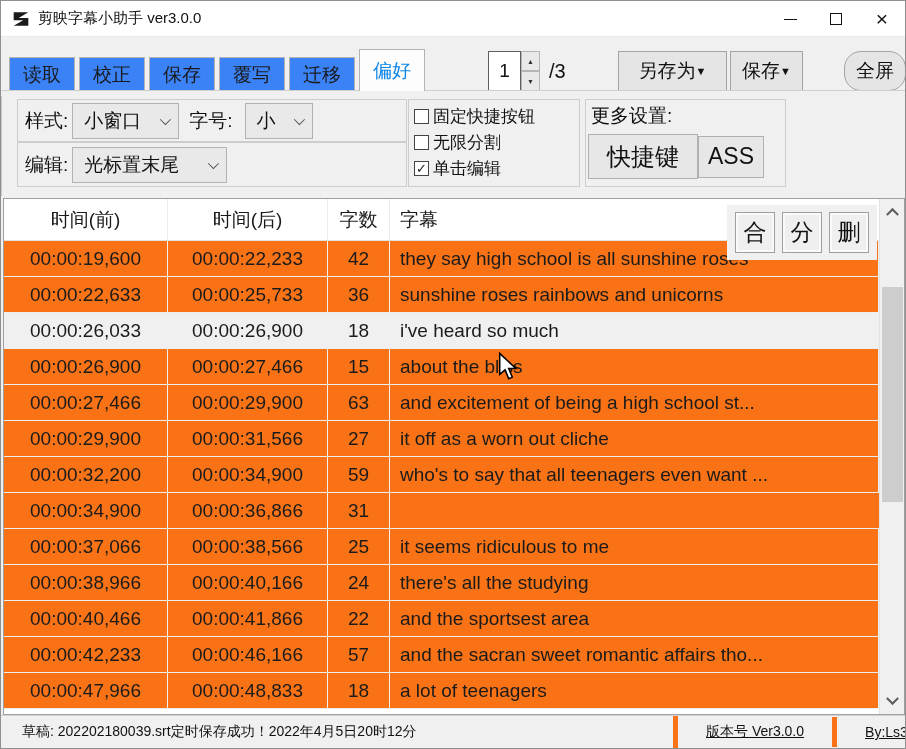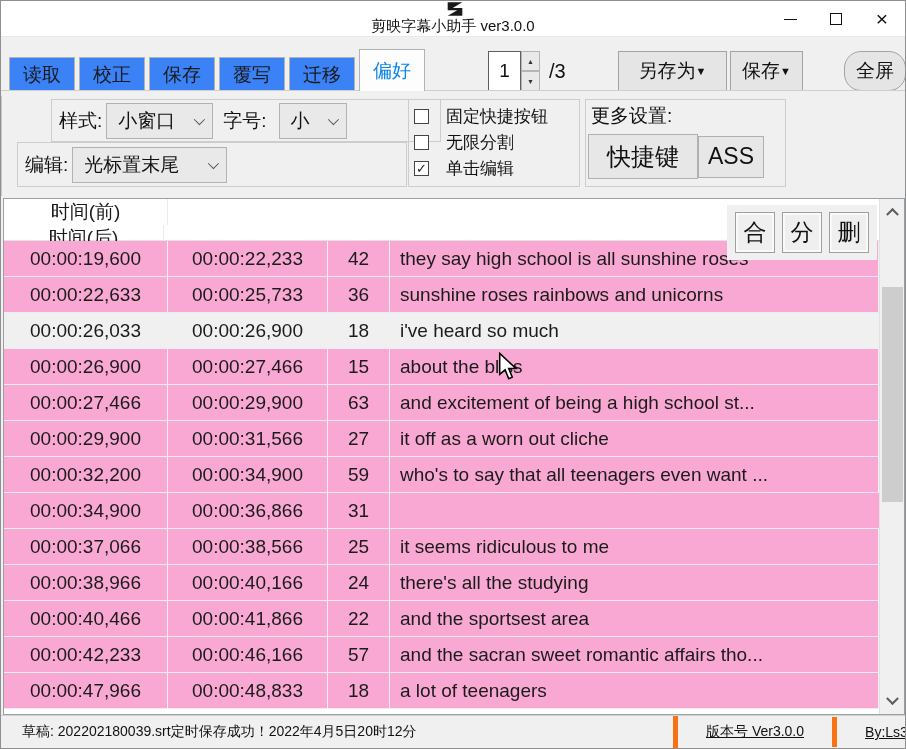--- a/index.html
+++ b/index.html
@@ -1,20 +1,20 @@
 <!DOCTYPE html>
 <html><head>
 <meta charset="utf-8">
 <style>
   * { margin:0; padding:0; box-sizing:border-box; font-family:"Liberation Sans", sans-serif; }
   html,body { width:906px; height:749px; overflow:hidden; background:#f0f0f0; }
   .window { position:relative; width:906px; height:749px; background:#f0f0f0; border:1px solid #8f8f8f; overflow:hidden; }
 
   
-  .titlebar { position:absolute; left:0; top:0; width:100%; height:36px; background:#ffffff; display:flex; align-items:center; border-bottom:1px solid #e9e9e9;flex-direction:column; }
+  .titlebar { position:absolute; left:0; top:0; width:100%; height:36px; background:#ffffff; display:flex; align-items:center; border-bottom:1px solid #e9e9e9; }
   .app-icon { width:18px; height:16px; margin:0 8px 0 11px; }
   .title-text { font-size:15px; color:#111; }
   .win-controls { position:absolute; right:0; top:0; height:36px; display:flex; }
   .win-btn { width:46px; height:36px; display:flex; align-items:center; justify-content:center; font-size:16px; color:#111; cursor:default; }
   .win-btn .min-glyph { display:block; width:13px; border-top:1.5px solid #111; }
   .win-btn .max-glyph { display:block; width:12px; height:12px; border:1.4px solid #111; }
   .win-btn.close { font-size:21px; font-weight:300; }
 
   
   .toolbar { position:absolute; left:0; top:45px; width:100%; height:50px; }
@@ -29,49 +29,49 @@
   .page-total { font-size:20px; color:#111; margin-left:9px; }
   .tb-btn { position:absolute; top:5px; height:40px; background:#e5e5e5; border:1px solid #a3a3a3; font-size:19px; color:#111; display:flex; align-items:center; justify-content:center; }
   .tb-btn .caret { font-size:11px; }
   .btn-saveas { left:617px; width:109px; }
   .btn-save  { left:729px; width:73px; }
   .btn-full  { left:843px; width:62px;border-radius:17px; }
 
   
   .settings { position:absolute; left:0; top:95px; width:100%; height:100px; border-left:1px solid #c9c9c9; }
   .gbox { position:absolute; border:1px solid #cdcdcd; }
-  .gbox1 { left:15px; top:3px; width:390px; height:43px;margin-left:34px; }
+  .gbox1 { left:15px; top:3px; width:390px; height:43px; }
   .gbox2 { left:15px; top:46px; width:390px; height:45px; }
   .gbox-cb { left:406px; top:3px; width:172px; height:88px; }
   .gbox-more { left:583px; top:3px; width:201px; height:88px; }
   .set-row { display:flex; align-items:center; height:100%; padding-left:7px; }
   .set-label { font-size:19px; color:#111; margin-right:4px; }
   .combo { display:inline-flex; align-items:center; justify-content:space-between; background:#e9e9e9; border:1px solid #b2b2b2; height:36px; padding:0 10px 0 11px; font-size:19px; color:#111; }
   .combo .chev { width:8px; height:8px; border-right:1.6px solid #555; border-bottom:1.6px solid #555; transform:rotate(45deg) translateY(-2px); margin-left:13px; }
   .combo-style { width:107px; }
   .combo-size { width:68px; margin-left:8px; }
   .combo-edit { width:155px;align-items:center; }
   .cb-list { padding:5px 0 0 5px; display:flex; flex-direction:column; gap:3px; }
-  .cbx { display:flex; align-items:center; gap:17px; font-size:17px; color:#111; }
+  .cbx { display:flex; align-items:center; gap:4px; font-size:17px; color:#111; }
   .cbx .box { width:15px; height:15px; border:1px solid #444; background:#fff; display:flex; align-items:center; justify-content:center; font-size:13px; color:#222; }
   .cbx .box .mark { visibility:hidden; }
   .cbx .box.checked .mark { visibility:visible; }
   .more-label { font-size:19px; color:#111; padding:3px 0 0 5px; }
   .more-btns { display:flex; align-items:center; gap:0; padding:5px 0 0 2px; }
   .mbtn { background:#e7e7e7; border:1px solid #b0b0b0; color:#111; display:flex; align-items:center; justify-content:center; }
   .btn-hotkey { width:110px; height:45px; font-size:24px; }
   .btn-ass { width:66px; height:42px; font-size:23px; }
 
   
   .table-area { position:absolute; left:2px; top:197px; width:902px; height:517px; background:#ffffff; border:1px solid #9aa0a6; }
-  .thead { position:absolute; left:0; top:0; right:25px; height:42px; display:flex; background:#fff; border-bottom:1px solid #e2e2e2;flex-direction:column; }
+  .thead { position:absolute; left:0; top:0; right:25px; height:42px; display:flex; background:#fff; border-bottom:1px solid #e2e2e2; }
   .hcell { font-size:19px; color:#1a1a1a; display:flex; align-items:center; justify-content:center; border-right:1px solid #ececec; }
   .c1 { width:164px; } .c2 { width:160px; } .c3 { width:62px; } .c4 { flex:1; justify-content:flex-start; padding-left:10px; border-right:none; }
   .tbody { position:absolute; left:0; top:42px; right:25px; bottom:0; overflow:hidden; }
-  .trow { display:flex; height:36px; border-bottom:1px solid #ededed; background:#f9a8d4; }
+  .trow { display:flex; height:36px; border-bottom:1px solid #ededed; background:#f97316; }
   .trow.hl { background:#f0f0f0; }
   .cell { font-size:19px; color:#1b1b1b; display:flex; align-items:center; justify-content:center; border-right:1px solid #f0f0f0; overflow:hidden; white-space:nowrap; }
   .cell.c4 { justify-content:flex-start; }
 
   .action-panel { position:absolute; top:6px; right:27px; padding:7px 8px; background:#f0f0f0; display:flex; gap:7px; z-index:5; }
   .act-btn { width:40px; height:41px; background:#efefef; border:1px solid #9f9f9f; box-shadow:inset 0 0 0 2px #fafafa; font-size:23px; color:#111; display:flex; align-items:center; justify-content:center; }
 
   
   .vscroll { position:absolute; top:0; right:0; width:25px; height:100%; background:#f0f0f0; border-left:1px solid #e2e2e2; }
   .sarrow { position:absolute; left:0; width:25px; height:25px; display:flex; align-items:center; justify-content:center; }

